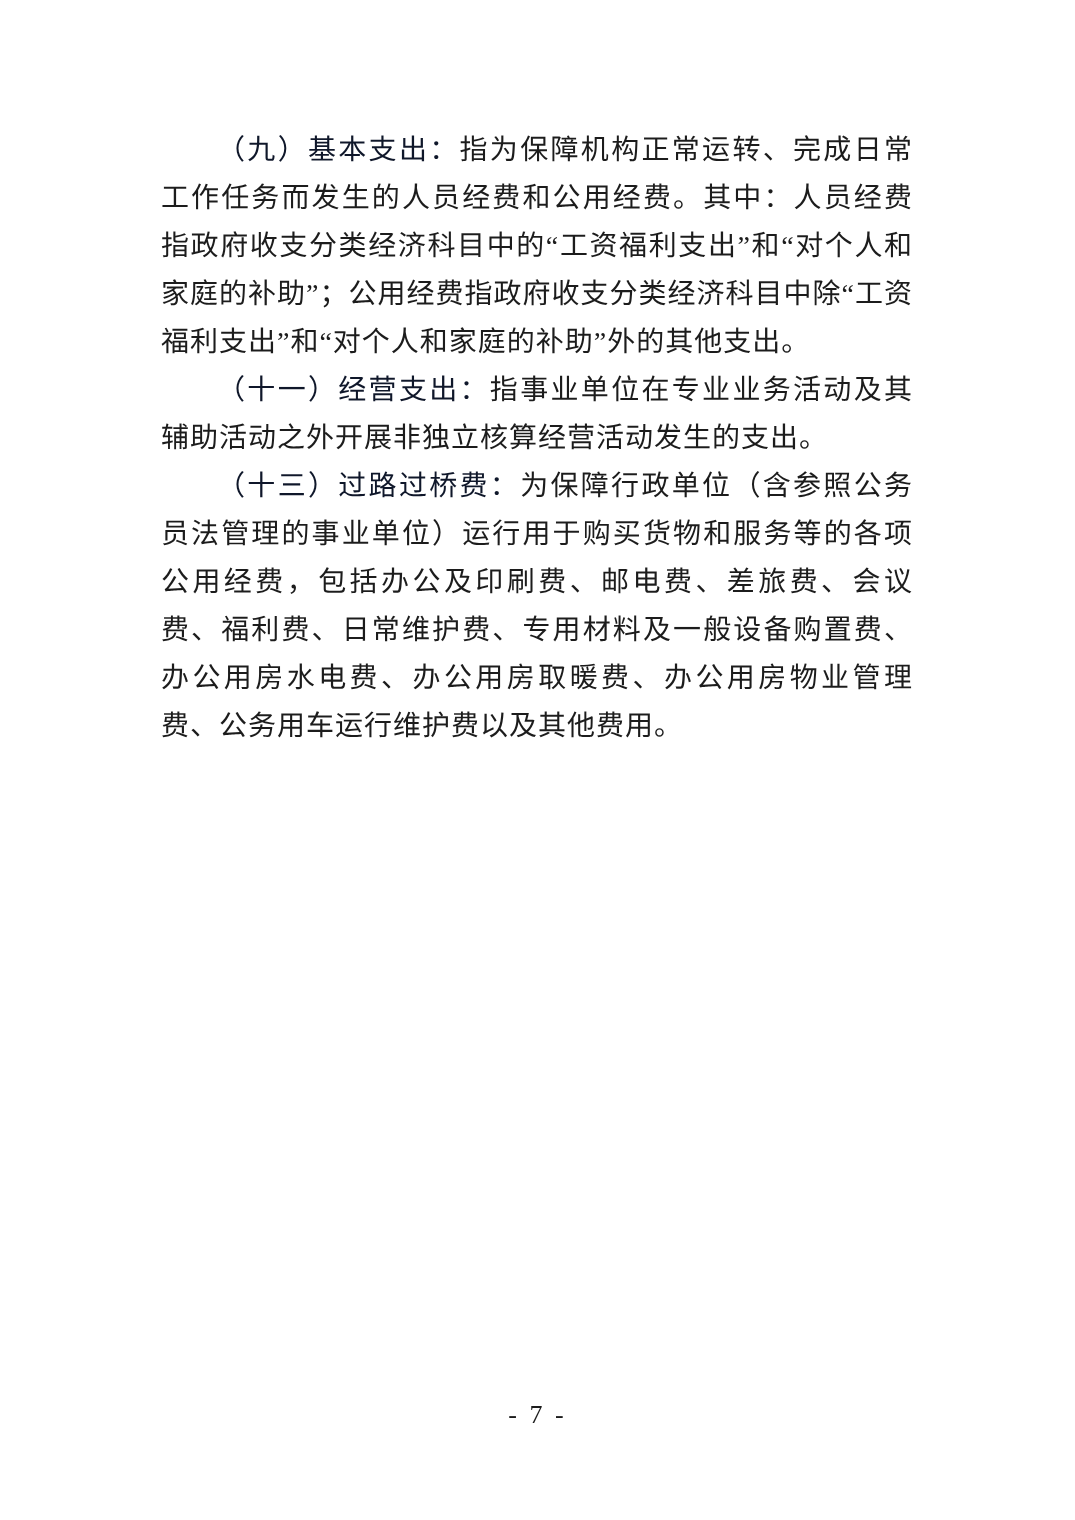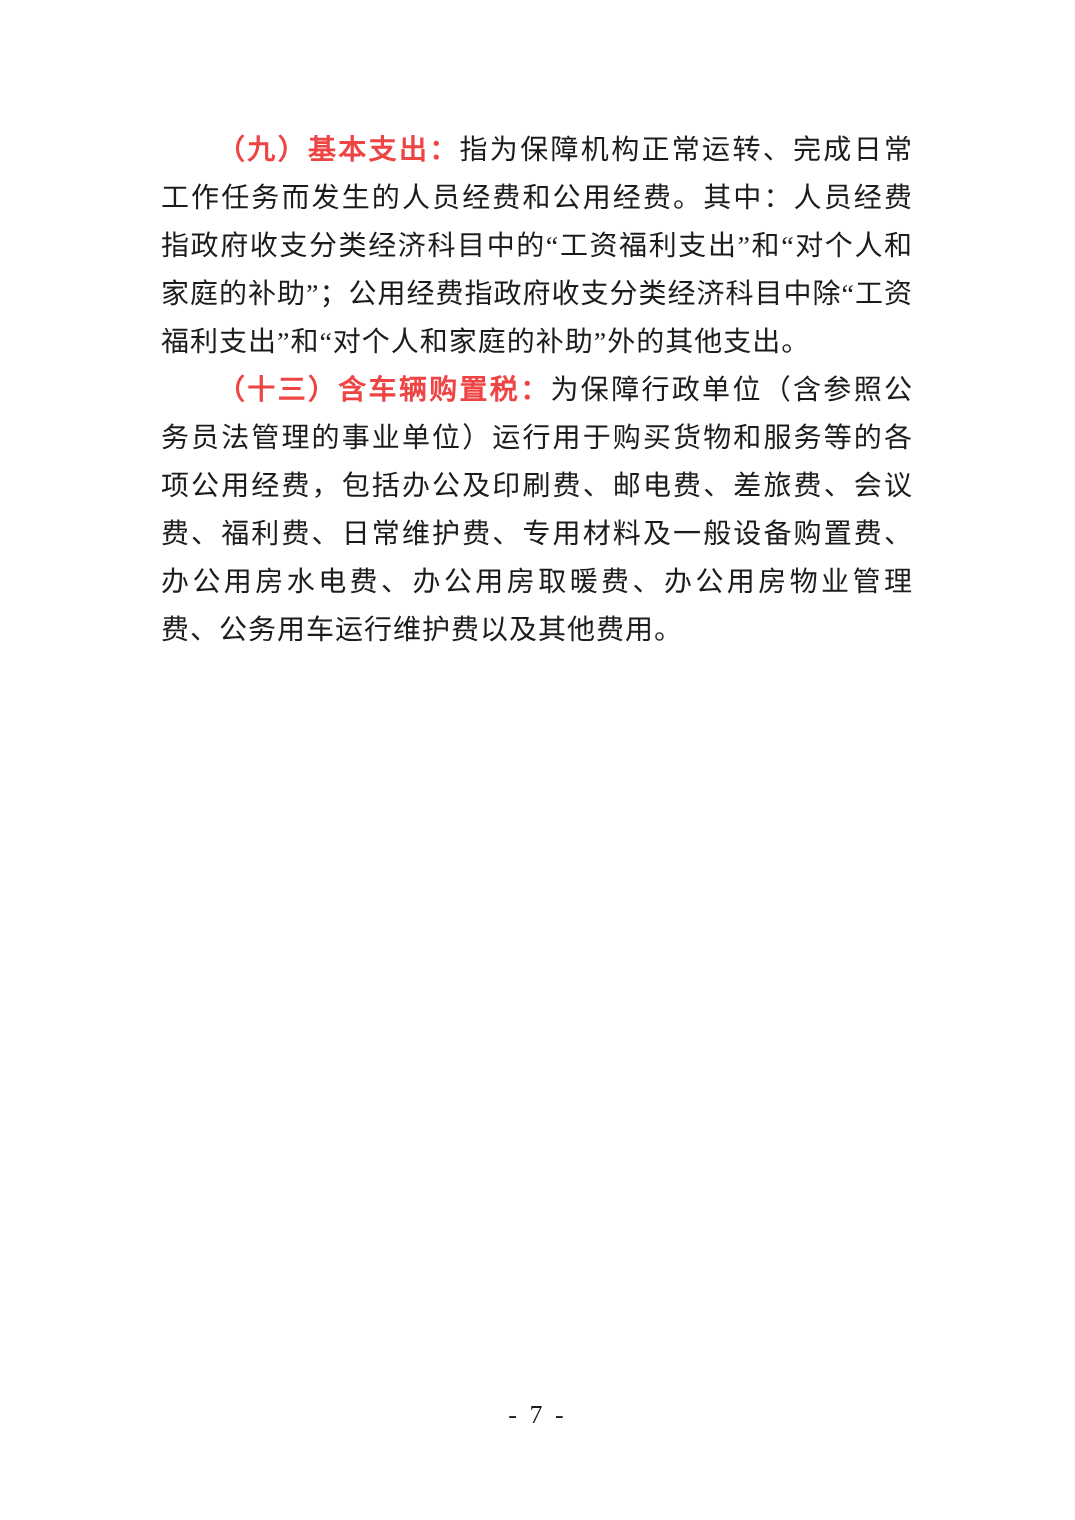--- a/index.html
+++ b/index.html
@@ -28,36 +28,37 @@
     text-indent: 2em;
     font-size: 28px;
     line-height: 48px;
     letter-spacing: 1px;
     text-align: justify;
     text-justify: inter-ideograph;
     color: #1c1c1c;
     font-weight: 400;
   }
   .para .head {
-    font-weight: 700;
-    color: #ef4444;
+    font-weight: 400;
+    color: #0f172a;
   }
   .page-number {
     position: absolute;
     top: 1400px;
     left: 0;
     width: 100%;
     text-align: center;
     font-size: 26px;
     letter-spacing: 3px;
     color: #1c1c1c;
   }
 </style>
 </head>
 <body>
 
 <div class="page">
   <div class="content">
     <p class="para"><span class="head">（九）基本支出：</span><span class="body-text">指为保障机构正常运转、完成日常工作任务而发生的人员经费和公用经费。其中：人员经费指政府收支分类经济科目中的“工资福利支出”和“对个人和家庭的补助”；公用经费指政府收支分类经济科目中除“工资福利支出”和“对个人和家庭的补助”外的其他支出。</span></p>
-    <p class="para"><span class="head">（十三）含车辆购置税：</span><span class="body-text">为保障行政单位（含参照公务员法管理的事业单位）运行用于购买货物和服务等的各项公用经费，包括办公及印刷费、邮电费、差旅费、会议费、福利费、日常维护费、专用材料及一般设备购置费、办公用房水电费、办公用房取暖费、办公用房物业管理费、公务用车运行维护费以及其他费用。</span></p>
+    <p class="para"><span class="head">（十一）经营支出：</span><span class="body-text">指事业单位在专业业务活动及其辅助活动之外开展非独立核算经营活动发生的支出。</span></p>
+    <p class="para"><span class="head">（十三）过路过桥费：</span><span class="body-text">为保障行政单位（含参照公务员法管理的事业单位）运行用于购买货物和服务等的各项公用经费，包括办公及印刷费、邮电费、差旅费、会议费、福利费、日常维护费、专用材料及一般设备购置费、办公用房水电费、办公用房取暖费、办公用房物业管理费、公务用车运行维护费以及其他费用。</span></p>
   </div>
   <div class="page-number">- 7 -</div>
 </div>
 
 </body></html>

